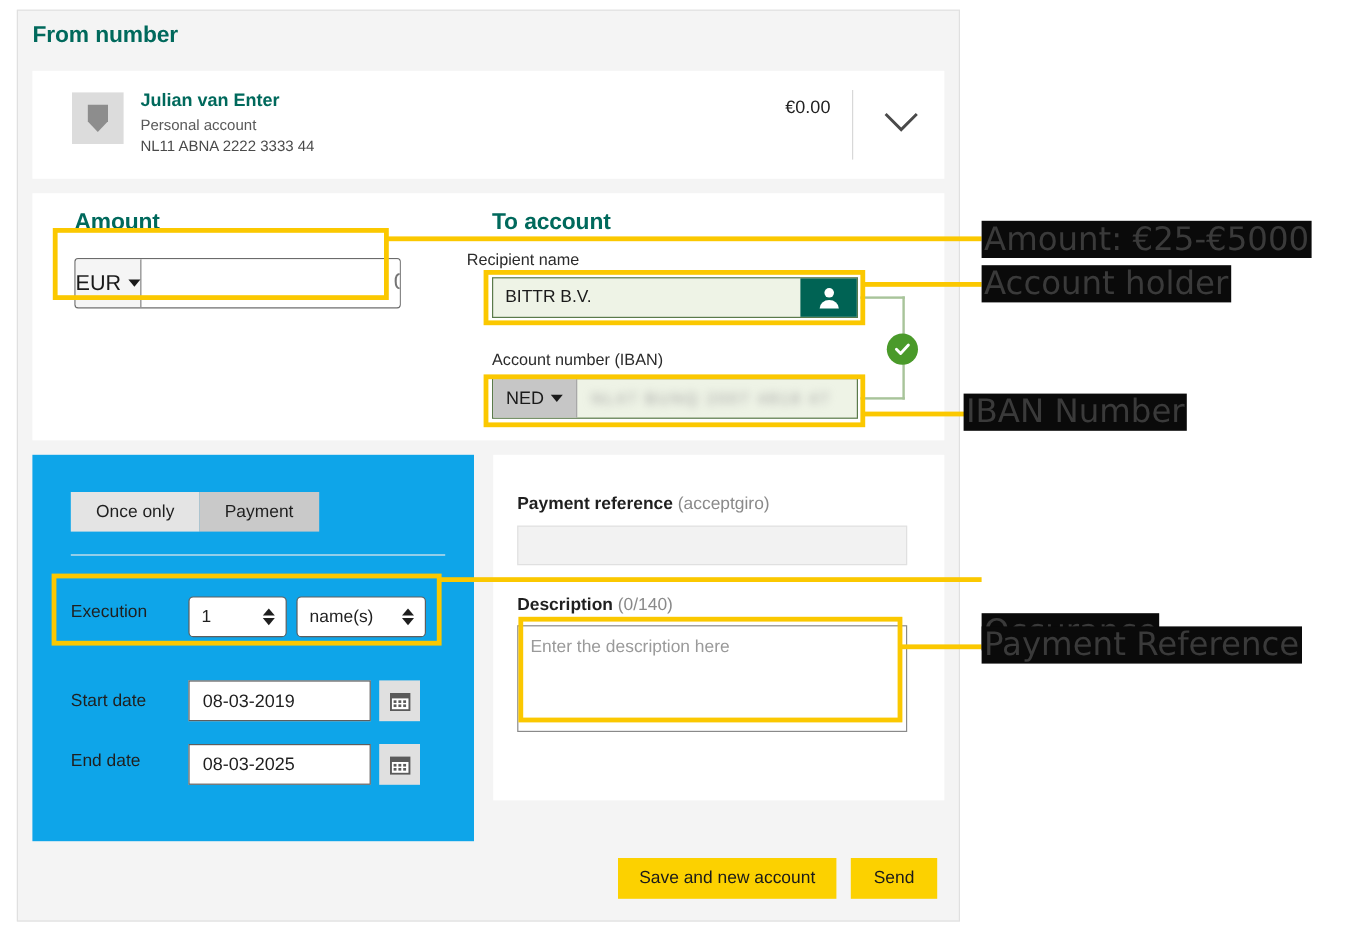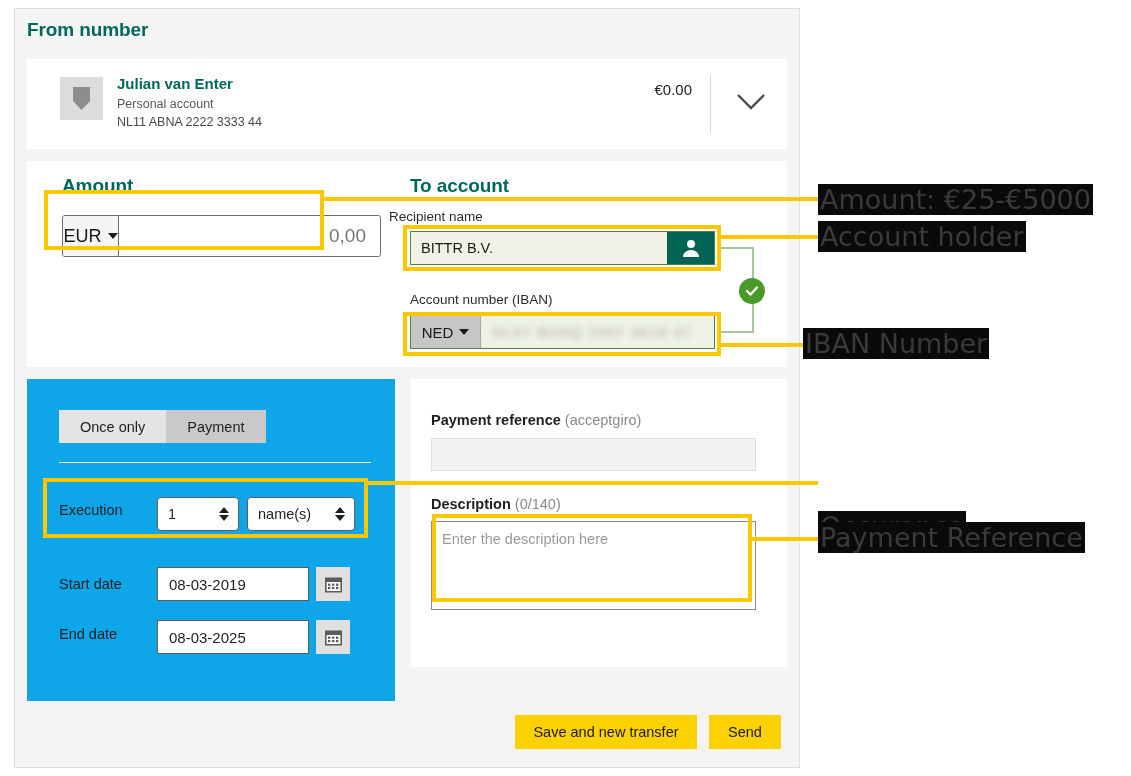--- a/index.html
+++ b/index.html
@@ -111,21 +111,21 @@
     height: 206px;
     background: #ffffff;
   }
   .amount-title { position: absolute; left: 35px; top: 14px; }
   .to-title     { position: absolute; left: 383px; top: 14px; }
 
   .amount-group {
     position: absolute;
     left: 35px;
     top: 54px;
-    width: 319px;
+    width: 272px;
     height: 42px;
     display: flex;
     border: 1px solid #6b6b6b;
     border-radius: 3px;
     box-sizing: border-box;
     background: #fff;
     overflow: hidden;
   }
   .cur-btn {
     width: 82px;
@@ -576,21 +576,21 @@
     </div>
     <input class="payref-input" value="" placeholder="" style="">
 
     <div class="lbl-desc">
       <span>Description</span>
       <span class="sub">(0/140)</span>
     </div>
     <textarea class="desc-area" placeholder="Enter the description here" style=""></textarea>
   </div>
 
-  <button class="btn btn-save">Save and new transfer</button>
+  <button class="btn btn-save">Save and new account</button>
   <button class="btn btn-send">Send</button>
 </div>
 
 <div class="anno-layer">
 
   <div class="hl" style="left:44px; top:190px; width:280px; height:60px;"></div>
   <div class="line-h" style="left:322px; top:197px; width:496px;"></div>
 
   <div class="hl" style="left:403px; top:225px; width:318px; height:46px;"></div>
   <div class="line-h" style="left:719px; top:235px; width:99px;"></div>

